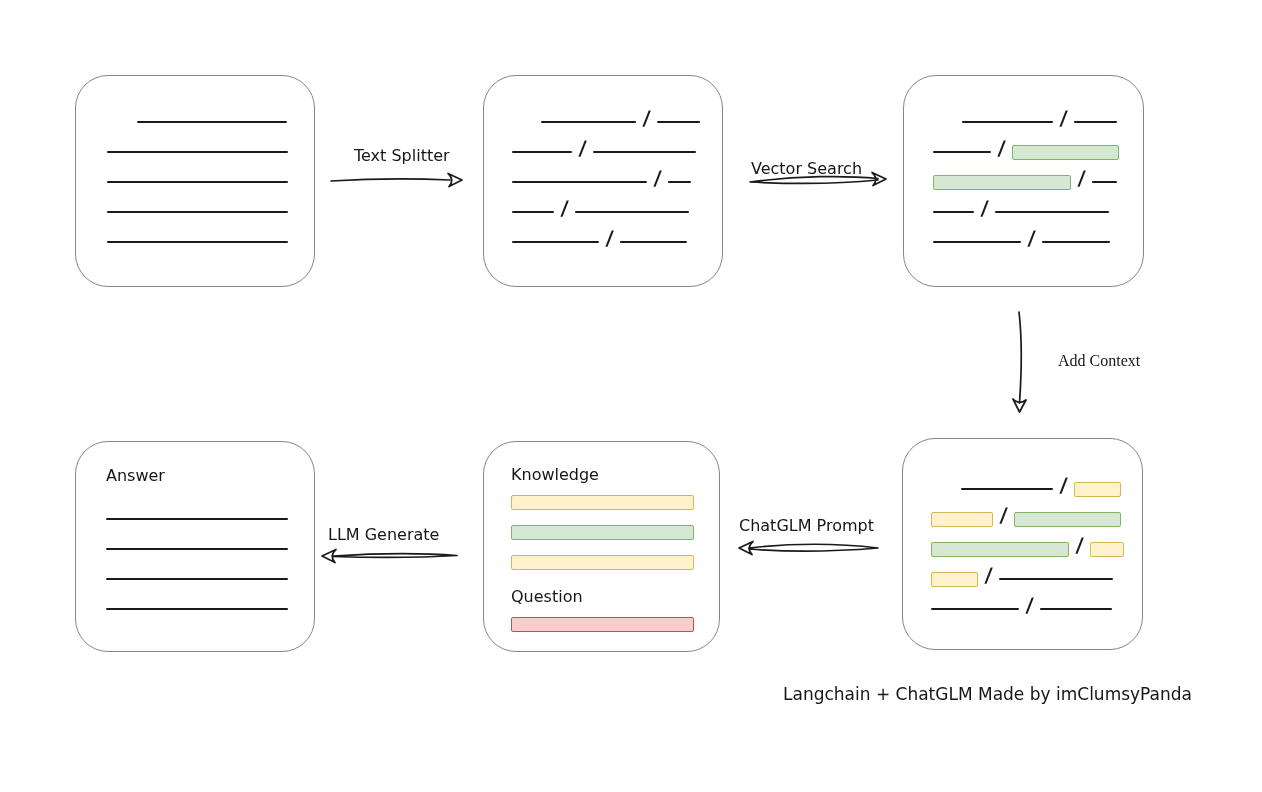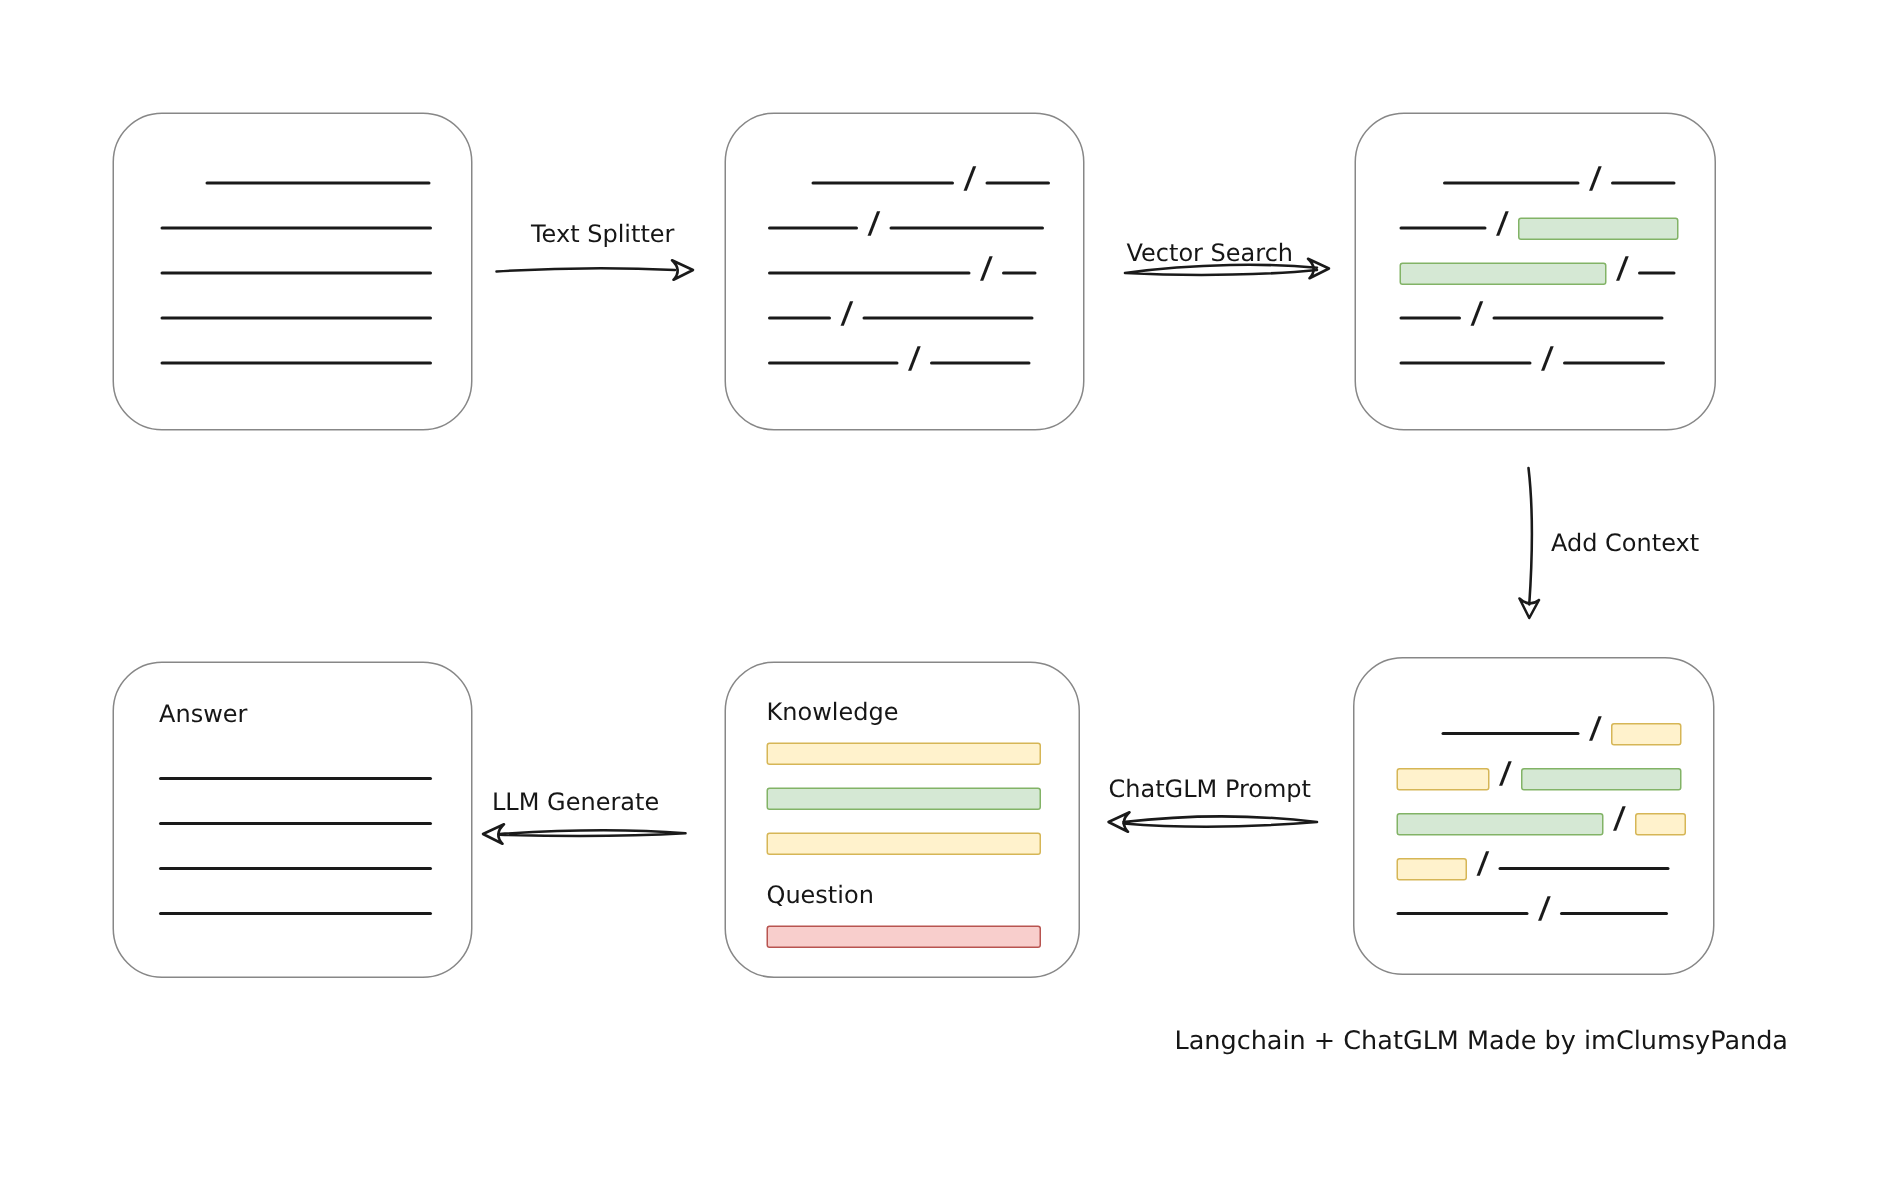--- a/index.html
+++ b/index.html
@@ -224,19 +224,19 @@
           <span class="seg-line" style="width: 182px;"></span>
         </div>
         <div class="seg-row">
           <span class="seg-line" style="width: 182px;"></span>
         </div>
       </div>
   </div>
 
   <div class="arrow-label" style="left:344px;top:146px;margin-left:10px;">Text Splitter</div>
   <div class="arrow-label" style="left:751px;top:159px;">Vector Search</div>
-  <div class="arrow-label" style="left:1034px;top:352px;">Add Context</div>
+  <div class="arrow-label" style="left:1058px;top:352px;font-family:Liberation Serif, serif;">Add Context</div>
   <div class="arrow-label" style="left:739px;top:516px;">ChatGLM Prompt</div>
   <div class="arrow-label" style="left:328px;top:525px;">LLM Generate</div>
 
   <div class="credit">Langchain + ChatGLM Made by imClumsyPanda</div>
 
 </div>
 
 </body></html>

